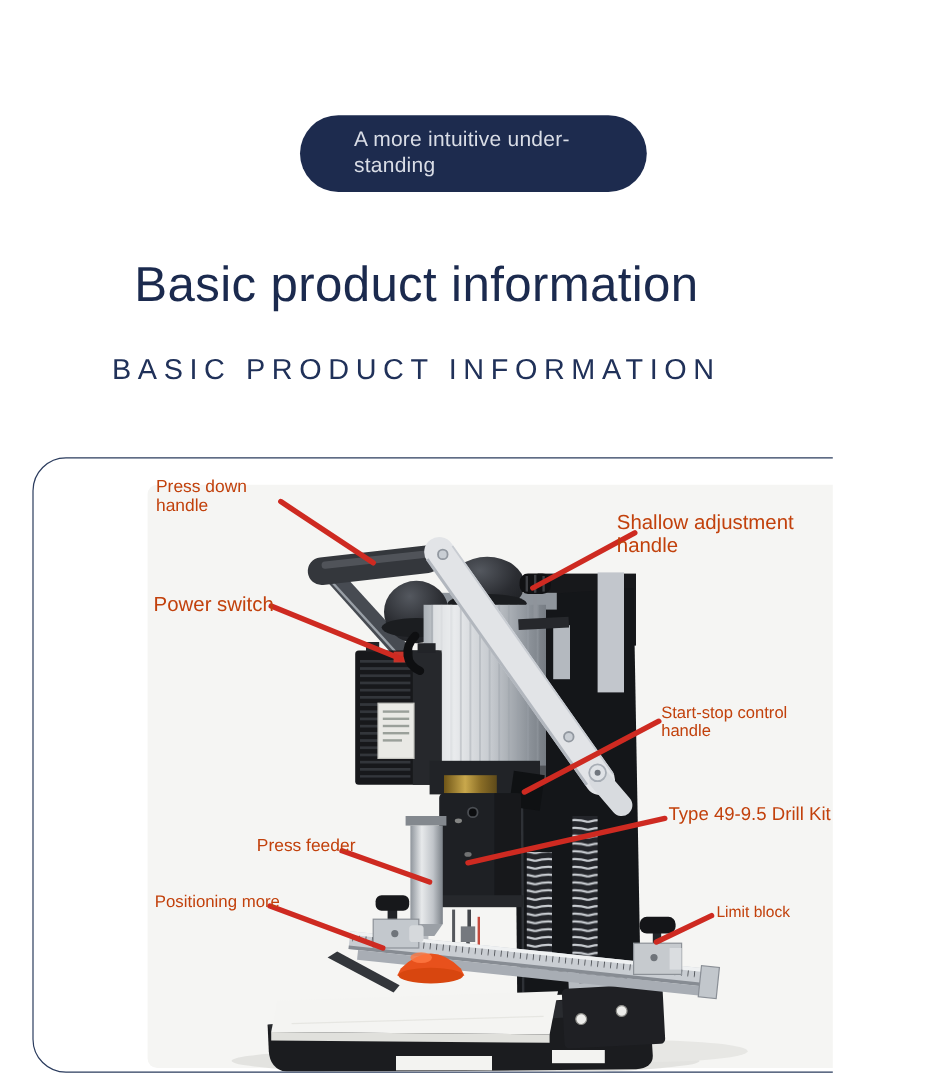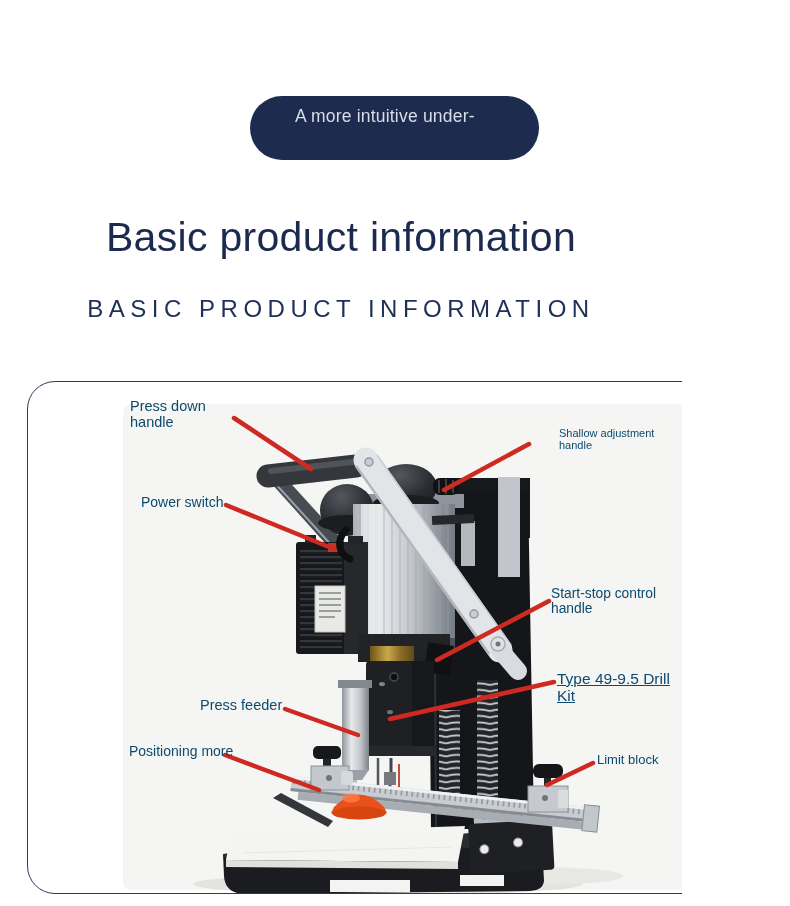--- a/index.html
+++ b/index.html
@@ -1,56 +1,57 @@
 <!DOCTYPE html>
 <html><head>
 <meta charset="utf-8">
 <style>
   html,body { margin:0; padding:0; background:#ffffff; }
   .page {
     position:relative; width:682px; height:906px; background:#ffffff;
-    font-family:"Liberation Sans", sans-serif; overflow:hidden;
+    font-family:"Liberation Sans", sans-serif; overflow:hidden;padding-left:12px;
   }
   .badge {
     position:absolute; left:250px; top:96px; width:289px; height:64px;
     background:#1d2b4e; border-radius:32px; color:#d9dde6;
   }
   .badge-text { padding:10px 0 0 45px; font-size:17.5px; line-height:21px; letter-spacing:.2px; }
   .badge-text span { display:block; }
   .title {
     position:absolute; left:0; top:214px; width:100%; text-align:center;
     font-size:41px; color:#1b2a4e; letter-spacing:.3px;
   }
   .subtitle {
     position:absolute; left:0; top:295px; width:100%; text-align:center;
     font-size:24px; color:#203159; letter-spacing:5.5px; white-space:nowrap;
   }
   .panel {
     position:absolute; left:27px; top:381px; width:742px; height:511px;
     border:1.5px solid #2b3c5e; border-radius:28px; overflow:hidden; background:#ffffff;
   }
   .panel svg { position:absolute; left:0; top:0; }
-  .lbl { position:absolute; z-index:3; color:#0c4a6e; line-height:1.1; }
+  .lbl { position:absolute; z-index:3; color:#c2410c; line-height:1.1; }
   .lbl-press-down   { left:130px; top:399px; width:90px; font-size:14.5px; }
-  .lbl-shallow      { left:559px; top:427px; font-size:11px; }
-  .lbl-power        { left:128px; top:495px; font-size:14px;margin-left:13px; }
+  .lbl-shallow      { left:514px; top:427px; font-size:17px; }
+  .lbl-power        { left:128px; top:495px; font-size:17px; }
   .lbl-startstop    { left:551px; top:586px; font-size:13.8px; }
-  .lbl-drillkit     { left:557px; top:670px; font-size:15.5px;text-decoration:underline; }
-  .lbl-pressfeeder  { left:200px; top:698px; font-size:14.5px; }
+  .lbl-drillkit     { left:557px; top:670px; font-size:15.5px; }
+  .lbl-pressfeeder  { left:214px; top:698px; font-size:14.5px; }
   .lbl-posruler     { left:129px; top:744px; font-size:14px; }
   .lbl-limitblock   { left:597px; top:753px; font-size:13px; }
 </style>
 </head>
 <body>
 
 <div class="page">
 
   <div class="badge">
     <div class="badge-text">
       <span>A more intuitive under-</span>
+      <span>standing</span>
     </div>
   </div>
 
   <div class="title">Basic product information</div>
   <div class="subtitle">BASIC PRODUCT INFORMATION</div>
 
   <div class="panel">
     <svg width="742" height="511" viewBox="0 0 742 511">
       <defs>
         <linearGradient id="motorGrad" x1="0" y1="0" x2="1" y2="0">

